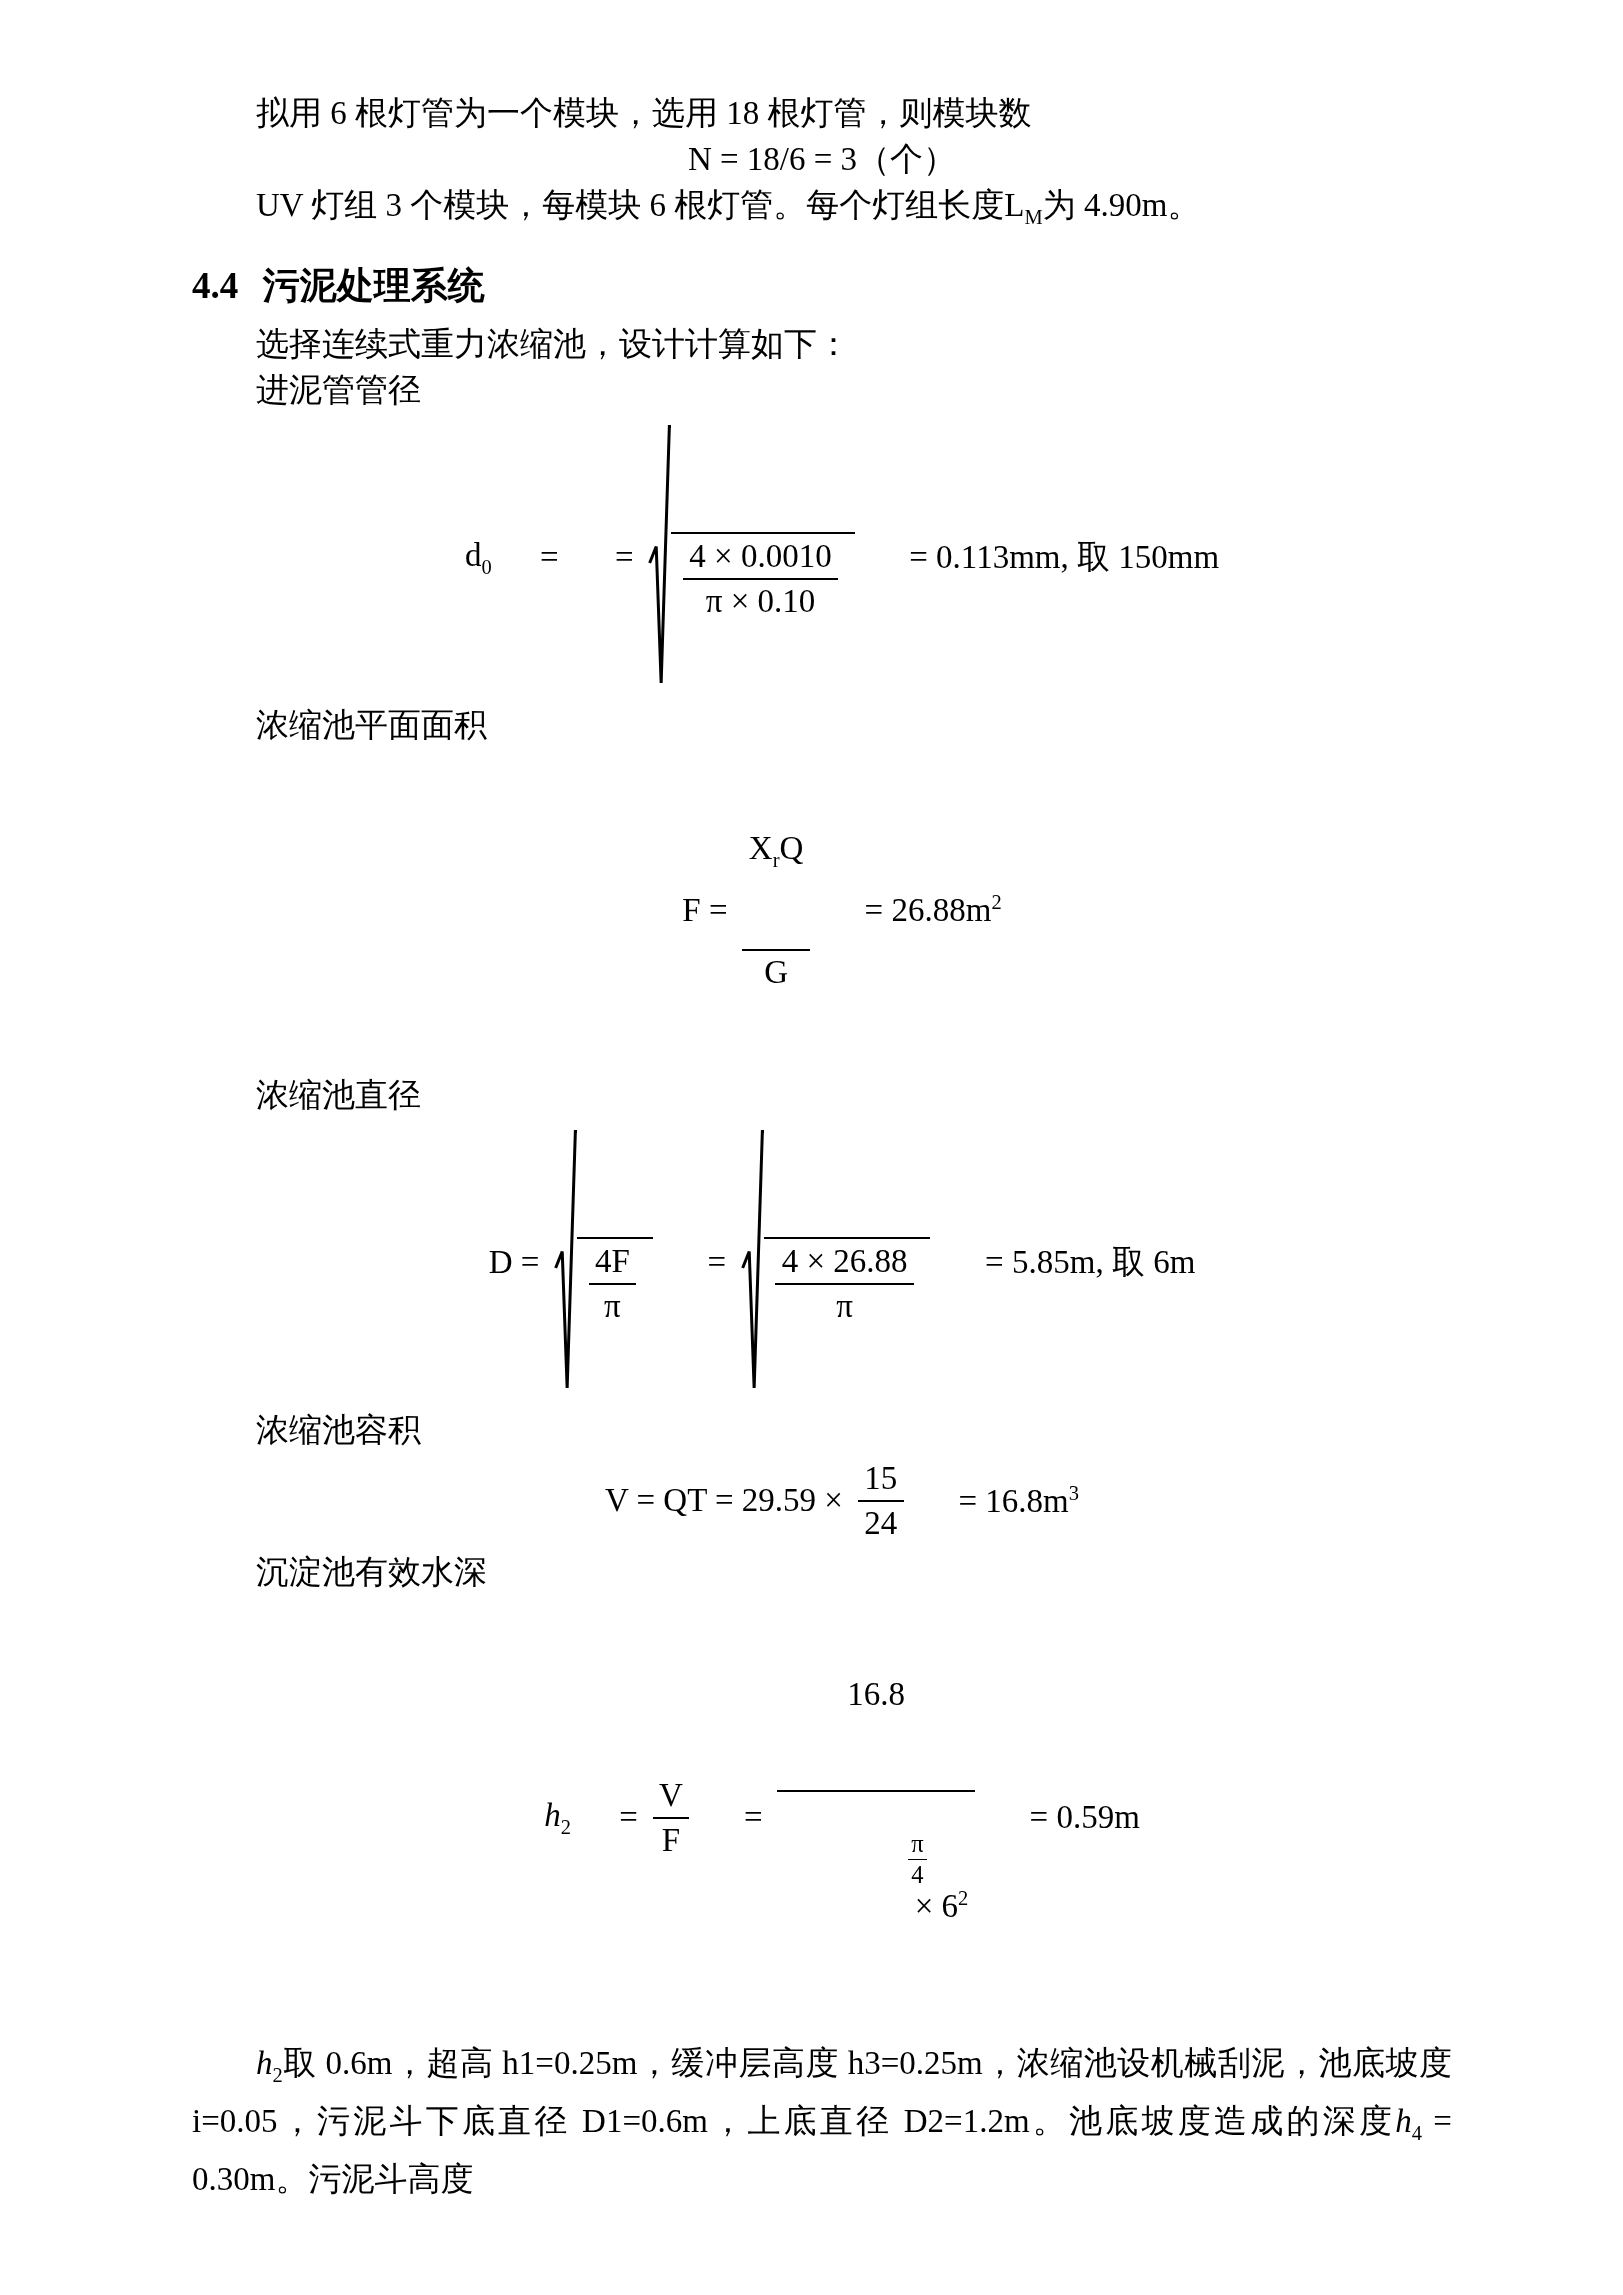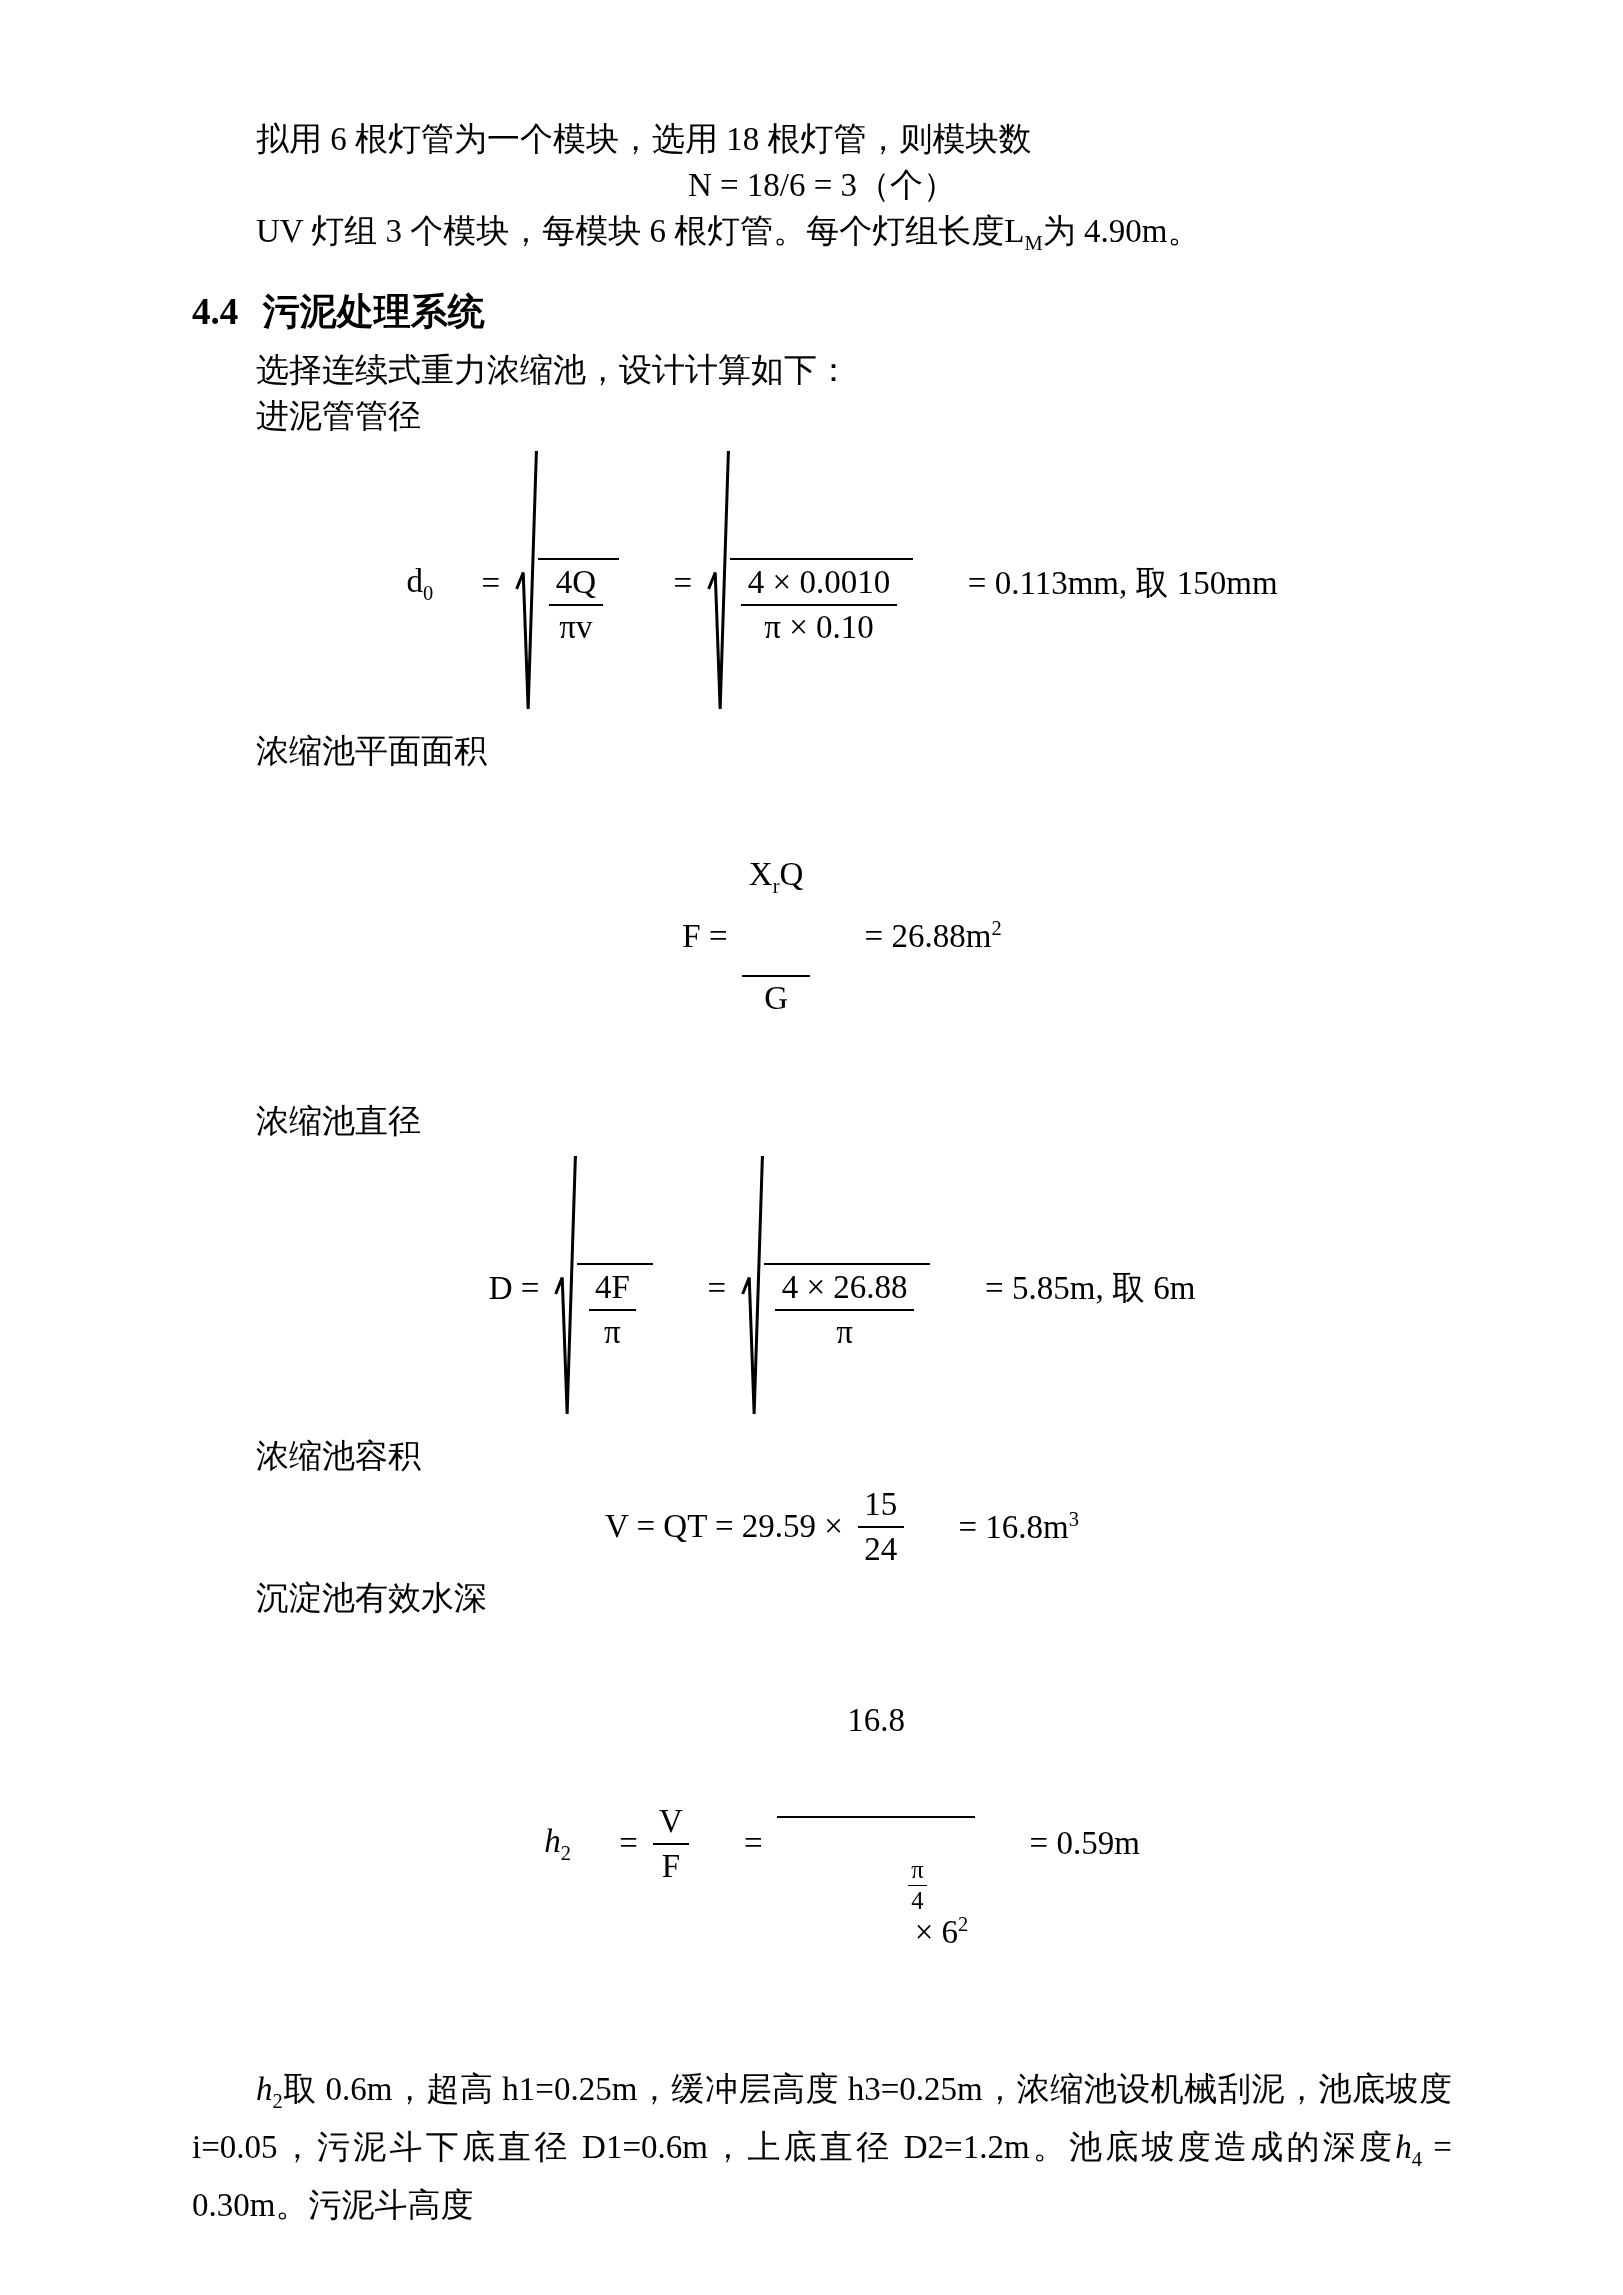--- a/index.html
+++ b/index.html
@@ -4,21 +4,21 @@
 <style>
   * { margin:0; padding:0; box-sizing:border-box; }
   html,body { background:#ffffff; }
   .page {
     position:relative;
     width:1623px; height:2295px;
     background:#ffffff;
     color:#000;
     font-family:"Liberation Serif","DejaVu Serif",serif;
     font-size:33px;
-    padding:116px 171px 0 192px;
+    padding:90px 171px 0 192px;
     overflow:hidden;
     border-radius:15px;
   }
   p.line { line-height:46px; text-align:justify; }
   .indent { text-indent:64px; }
   .formula-text { text-align:center; line-height:46px; }
   h2.sec {
     font-family:"Liberation Sans","DejaVu Sans",sans-serif;
     font-weight:bold; font-size:37px; line-height:44px;
     margin:24.5px 0 13px;
@@ -54,28 +54,20 @@
   <h2 class="sec"><span class="hnum">4.4</span><span>污泥处理系统</span></h2>
 
   <p class="line indent"><span>选择连续式重力浓缩池，设计计算如下：</span></p>
 
   <p class="line indent"><span>进泥管管径</span></p>
 
   <div class="formula">
     <span class="fx">
       <span class="tk"><span>d</span><sub>0</sub></span>
       <span class="tk"> = </span>
-      <span class="sqrt">
-        <svg viewBox="0 0 28 100" preserveAspectRatio="none">
-            <path d="M2 52 L10 46 L16 96 L26 2 L28 2" fill="none" stroke="#000" stroke-width="3" vector-effect="non-scaling-stroke"></path>
-          </svg>
-        <span class="sq-body">
-          <span class="frac"><span class="num">4Q</span><span class="den">πv</span></span>
-        </span>
-      </span>
       <span class="tk"> = </span>
       <span class="sqrt">
         <svg viewBox="0 0 28 100" preserveAspectRatio="none">
             <path d="M2 52 L10 46 L16 96 L26 2 L28 2" fill="none" stroke="#000" stroke-width="3" vector-effect="non-scaling-stroke"></path>
           </svg>
         <span class="sq-body">
           <span class="frac"><span class="num">4 × 0.0010</span><span class="den">π × 0.10</span></span>
         </span>
       </span>
       <span class="tk"> = 0.113mm, 取 150mm</span>

